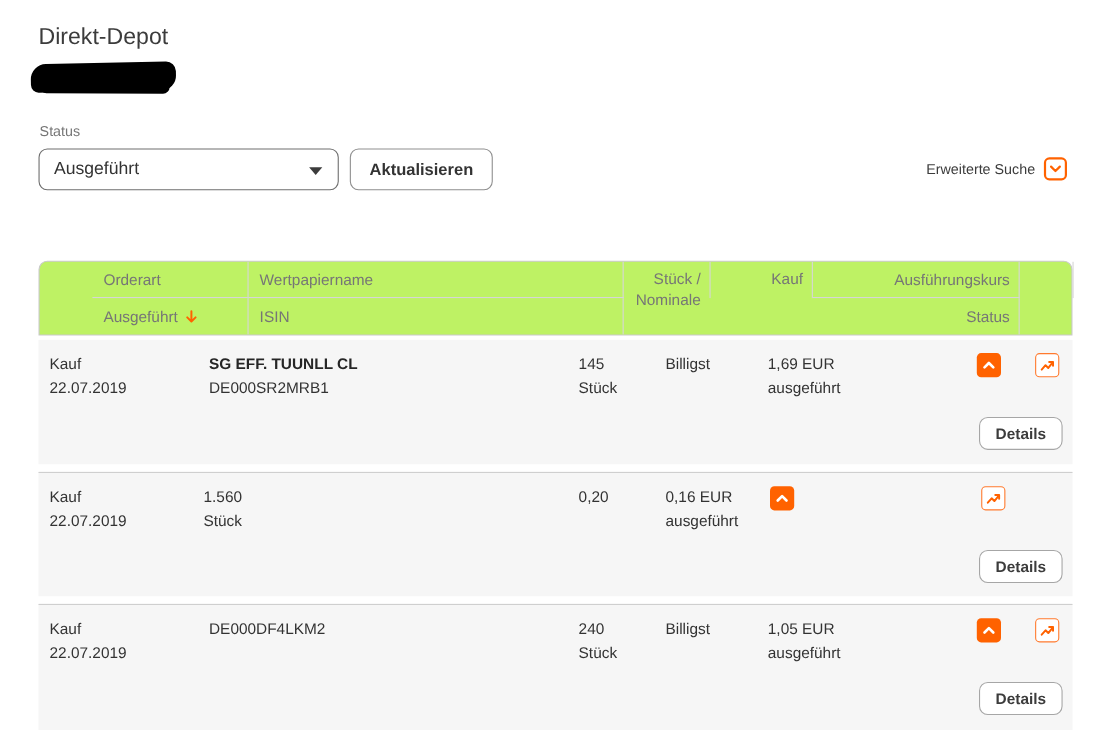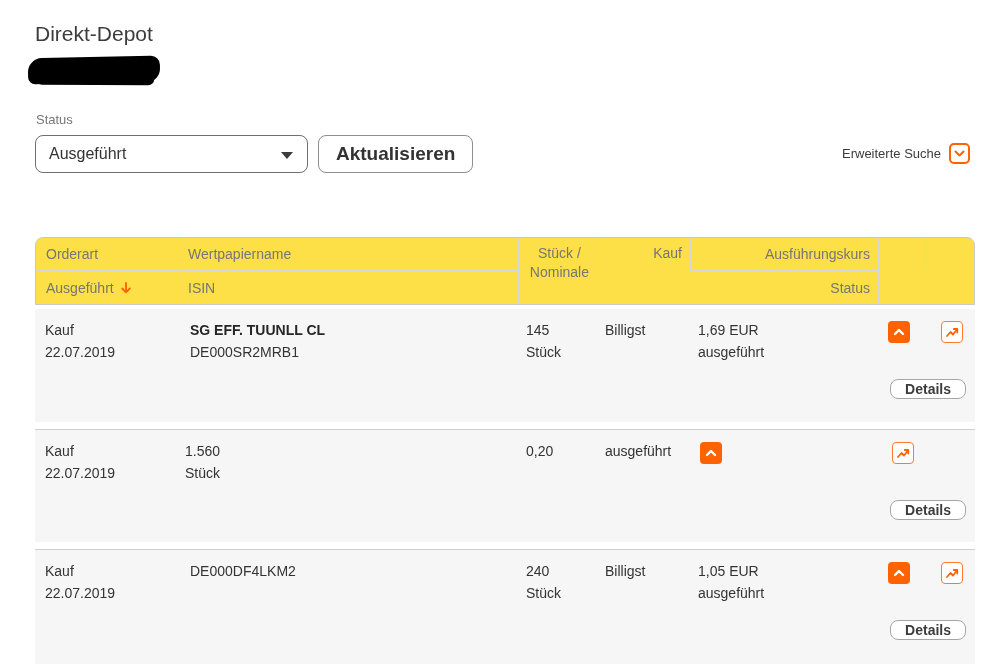--- a/index.html
+++ b/index.html
@@ -16,59 +16,59 @@
   .status-label { position: absolute; left: 36px; top: 112px; font-size: 13px; color: #767676; }
 
   .status-select { position: absolute; left: 35px; top: 135px; width: 273px; height: 38px;
                    border: 1px solid #6f6f6f; border-radius: 8px; background: #fff; cursor: pointer; }
   .status-select .value { position: absolute; left: 13px; top: 9px; font-size: 16px; color: #333; }
   .caret-down { position: absolute; right: 14px; top: 16px; width: 0; height: 0;
                 border-left: 6px solid transparent; border-right: 6px solid transparent; border-top: 7px solid #3c3c3c; }
 
   .refresh-btn { position: absolute; left: 318px; top: 135px; height: 38px; padding: 0 17px;
                  border: 1px solid #8f8f8f; border-radius: 8px; background: #fff;
-                 font-family: inherit; font-size: 19px; font-weight: bold; color: #333; cursor: pointer; }
+                 font-family: inherit; font-size: 15px; font-weight: bold; color: #333; cursor: pointer; }
 
   .adv-search { position: absolute; right: 30px; top: 143px; display: flex; align-items: center; gap: 8px; }
   .adv-search .label { font-size: 13px; color: #3c3c3c; }
   .adv-toggle { width: 21px; height: 21px; border: 2px solid #ff6200; border-radius: 5px; background: #fff;
                 display: flex; align-items: center; justify-content: center; padding: 0; cursor: pointer; }
 
   
   .orders { position: absolute; left: 35px; top: 237px; width: 940px; }
 
   .grid-cols { display: grid; grid-template-columns: 142px 341px 79px 93px 188px 49px 1fr; }
 
-  .thead { border: 1px solid #c9c9c9; border-radius: 8px 8px 0 0; background: #fde047;
-           grid-template-rows: 33px 33px; font-size: 14px; color: #767676; }
+  .thead { border: 1px solid #c9c9c9; border-radius: 8px 8px 0 0; background: #bef264;
+           grid-template-rows: 33px 33px; font-size: 14px; color: #767676; padding-left: 48px; }
   .thead .hc { display: flex; align-items: center; padding: 0 8px; }
   .br { border-right: 1px solid #d6d6d6; }
   .bb { border-bottom: 1px solid #d6d6d6; }
   .hc.left { padding-left: 10px; }
   .hc.right { justify-content: flex-end; text-align: right; }
-  .hc.top { align-items: flex-start; padding-top: 6px; line-height: 19px; text-align: center; }
+  .hc.top { align-items: flex-start; padding-top: 6px; line-height: 19px; }
   .span2 { grid-row: span 2; }
   .sort-cell { gap: 5px; cursor: pointer; }
 
   .rows { margin-top: 4px; }
   .order-row { position: relative; background: #f6f6f6; min-height: 113px; padding-top: 10px; font-size: 14px; }
   .order-row + .order-row { margin-top: 7px; border-top: 1px solid #cfcfcf; }
   .order-row:last-child { min-height: 120px; }
   .rc { line-height: 22px; padding: 0 8px; }
   .rc.left { padding-left: 10px; }
   .rc.name-cell { padding-left: 13px; }
   .rc.right { text-align: left; }
   .sec-name { font-weight: bold; color: #262626; }
 
   .icon-btn { width: 22px; height: 22px; padding: 0; border-radius: 4px; cursor: pointer;
               display: flex; align-items: center; justify-content: center; }
   .collapse-btn { background: #ff6200; border: none; margin-left: 10px; margin-top: 2px; }
   .chart-btn { background: #fff; border: 1.5px solid #ff7a2e; margin-left: 14px; margin-top: 2px; }
 
-  .details-btn { position: absolute; right: 9px; top: 70px; height: 20px; padding: 0 14px;
+  .details-btn { position: absolute; right: 9px; top: 70px; height: 30px; padding: 0 14px;
                  border: 1px solid #a6a6a6; border-radius: 8px; background: #fff;
                  font-family: inherit; font-size: 14px; font-weight: bold; color: #3c3c3c; cursor: pointer; }
 </style>
 </head>
 <body>
 
 <div class="page">
 
   <div class="page-title">Direkt-Depot</div>
   <div class="redacted"></div>
@@ -156,20 +156,21 @@
         <div class="rc left">
           <div>Kauf</div>
           <div>22.07.2019</div>
         </div>
         <div class="rc right">
           <div>1.560</div>
           <div>Stück</div>
         </div>
         <div class="rc right">0,20</div>
         <div class="rc right">
+          <div>0,16 EUR</div>
           <div>ausgeführt</div>
         </div>
         <div>
             <button class="icon-btn collapse-btn">
               <svg width="14" height="14" viewBox="0 0 14 14" fill="none">
                 <path d="M3 9 L7 5 L11 9" stroke="#fff" stroke-width="2.4" stroke-linecap="round" stroke-linejoin="round"></path>
               </svg>
             </button>
           </div>
         <div>

